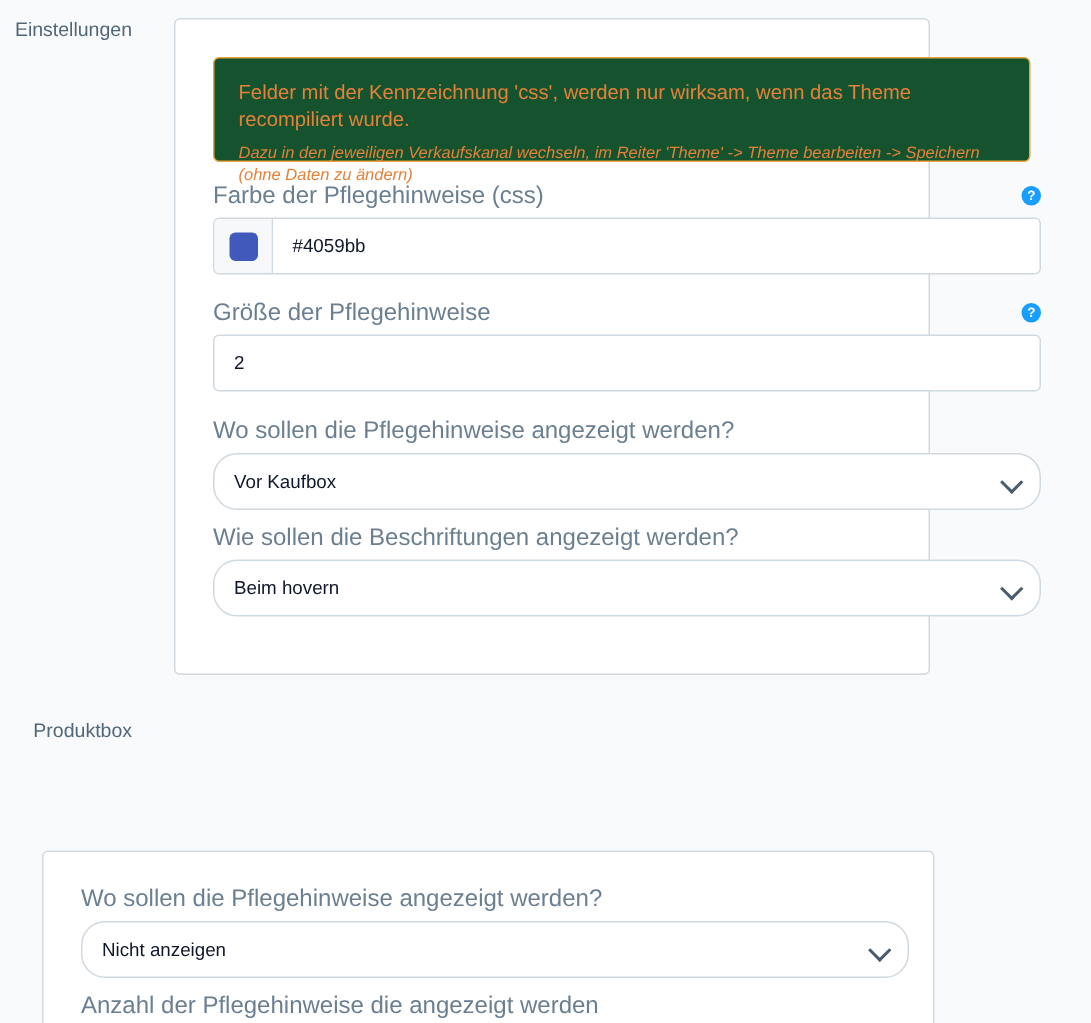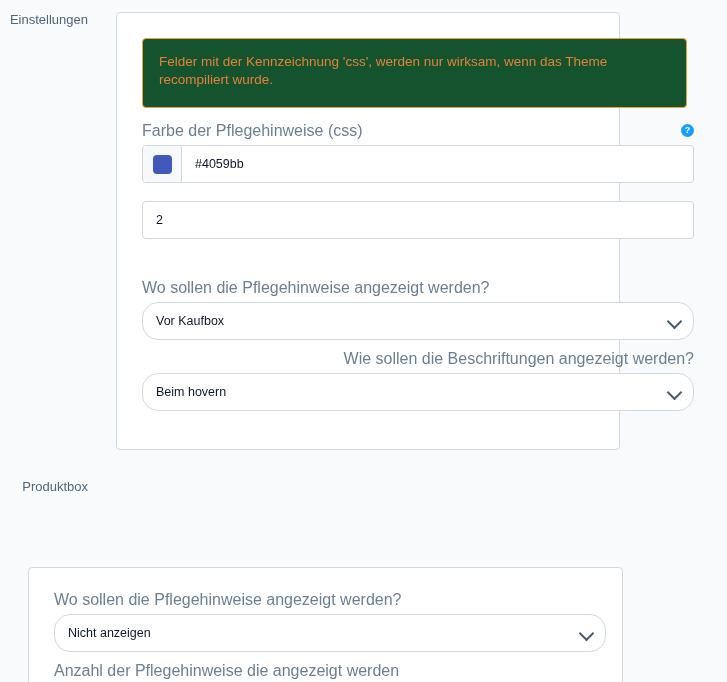--- a/index.html
+++ b/index.html
@@ -131,49 +131,51 @@
 
 <div class="page">
 
   <div class="card-row" style="position:absolute;left:0;top:12px;width:620px;">
     <div class="section-label">Einstellungen</div>
 
     <div class="card" style="margin-left:28px;width:595px;height:438px;position:relative;">
 
       <div class="alert" style="position: absolute; left: 25px; top: 25px; width: 545px; height: 70px; background: #14532d; border-color: rgb(232, 163, 61);">
         <p class="alert-title" style="color: rgb(228, 129, 58);">Felder mit der Kennzeichnung 'css', werden nur wirksam, wenn das Theme recompiliert wurde.</p>
+        <p class="alert-sub" style="color: rgb(228, 129, 58);">Dazu in den jeweiligen Verkaufskanal wechseln, im Reiter 'Theme' -&gt; Theme bearbeiten -&gt; Speichern (ohne Daten zu ändern)</p>
       </div>
 
       <div class="field" style="position:absolute;left:25px;top:110px;width:552px;">
         <label class="field-label">Farbe der Pflegehinweise (css)</label>
         <span class="help-icon" style="background: rgb(24, 158, 255);">?</span>
         <div class="control">
           <span class="swatch-wrap">
             <span class="swatch" style="background:#4059bb;"></span>
           </span>
           <span class="control-text">#4059bb</span>
         </div>
       </div>
 
       <div class="field" style="position:absolute;left:25px;top:188px;width:552px;">
+        <label class="field-label">Größe der Pflegehinweise</label>
         <span class="help-icon" style="background: rgb(24, 158, 255);">?</span>
         <div class="control">
           <span class="control-text">2</span>
         </div>
       </div>
 
       <div class="field" style="position:absolute;left:25px;top:267px;width:552px;">
         <label class="field-label">Wo sollen die Pflegehinweise angezeigt werden?</label>
         <div class="control select">
           <span class="control-text">Vor Kaufbox</span>
           <span class="chevron"></span>
         </div>
       </div>
 
-      <div class="field" style="position:absolute;left:25px;top:338px;width:552px;text-align:right;">
+      <div class="field" style="position:absolute;left:25px;top:338px;width:552px;">
         <label class="field-label">Wie sollen die Beschriftungen angezeigt werden?</label>
         <div class="control select">
           <span class="control-text">Beim hovern</span>
           <span class="chevron"></span>
         </div>
       </div>
 
     </div>
   </div>
 

